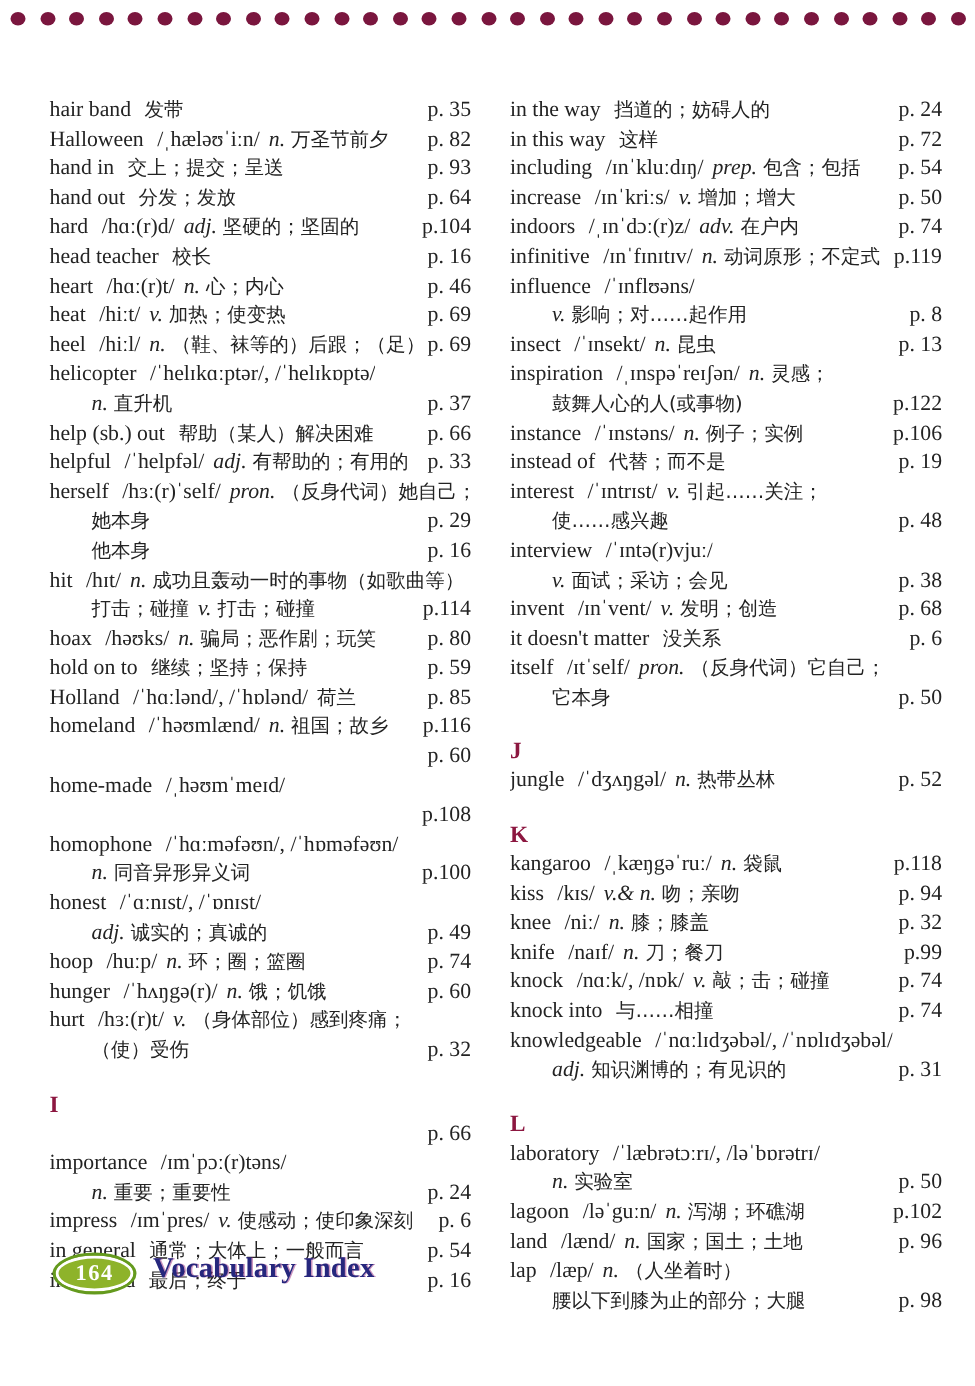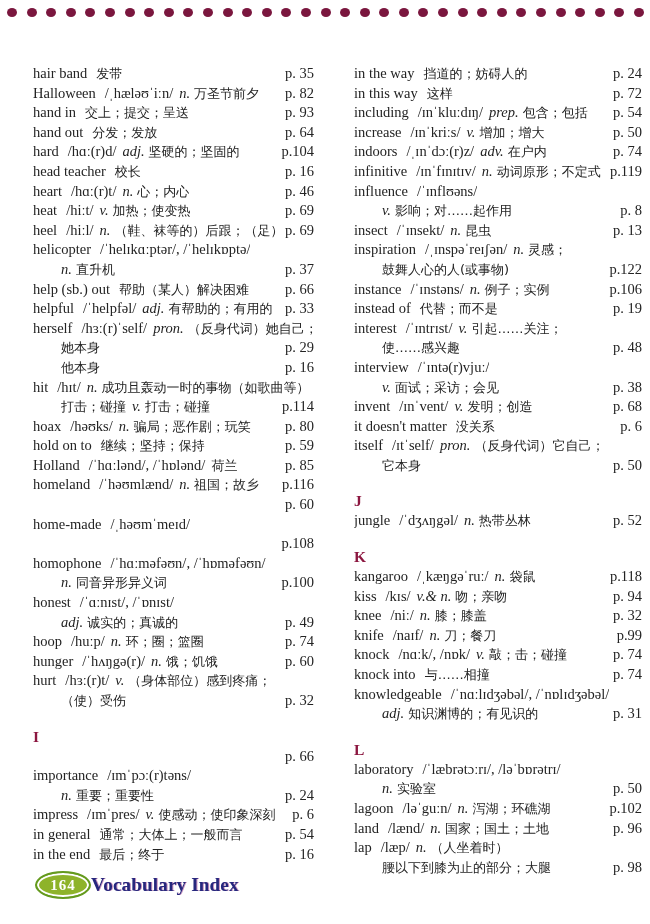--- a/index.html
+++ b/index.html
@@ -7,21 +7,21 @@
     width:650px; height:924px; background:#ffffff; position:relative;
     font-family:"Liberation Serif","DejaVu Serif",serif; color:#232323;
     overflow:hidden;
   }
   .dots {
     position:absolute; top:8px; left:7px; right:6px;
     display:flex; justify-content:space-between;
   }
   .dot { width:10px; height:9px; border-radius:50%; background:#7a163e; }
 
-  .content { position:absolute; top:64px; left:33px; display:flex; gap:40px; }
+  .content { position:absolute; top:64px; left:33px; display:flex; gap:26px; }
   .col { display:flex; flex-direction:column; }
   .col-left  { width:281px; }
   .col-right { width:288px; }
 
   .entry { }
   .line {
     display:flex; align-items:baseline;
     font-size:14.5px; line-height:19.6px; white-space:nowrap;
   }
   .line .text { flex:0 1 auto; overflow:hidden; }
@@ -35,21 +35,21 @@
   .seg.cn   { font-family:"DejaVu Sans",sans-serif; font-size:13px; }
   .entry.bold-term .seg.term { font-weight:normal; }
   .entry.bold-term .seg.pos  { font-weight:normal; }
 
   .section-letter {
     color:#8c1740; font-weight:bold; font-size:15.5px;
     margin-top:15px; line-height:21px;
     font-family:"Liberation Serif","DejaVu Serif",serif;
   }
 
-  .footer { position:absolute; left:35px; top:871px; display:flex; align-items:center; }
+  .footer { position:absolute; left:35px; top:835px; display:flex; align-items:flex-start; gap:11px; }
   .page-badge {
     width:52px; height:24px; border-radius:50%;
     background:#8eb32a; border:2px solid #649a1e;
     box-shadow: inset 0 0 0 2px #ffffff;
     color:#ffffff; font-weight:bold; font-size:15px;
     display:flex; align-items:center; justify-content:center;
     letter-spacing:1px;
   }
   .footer-label {
     font-size:19px; font-weight:bold; color:#26277d;

